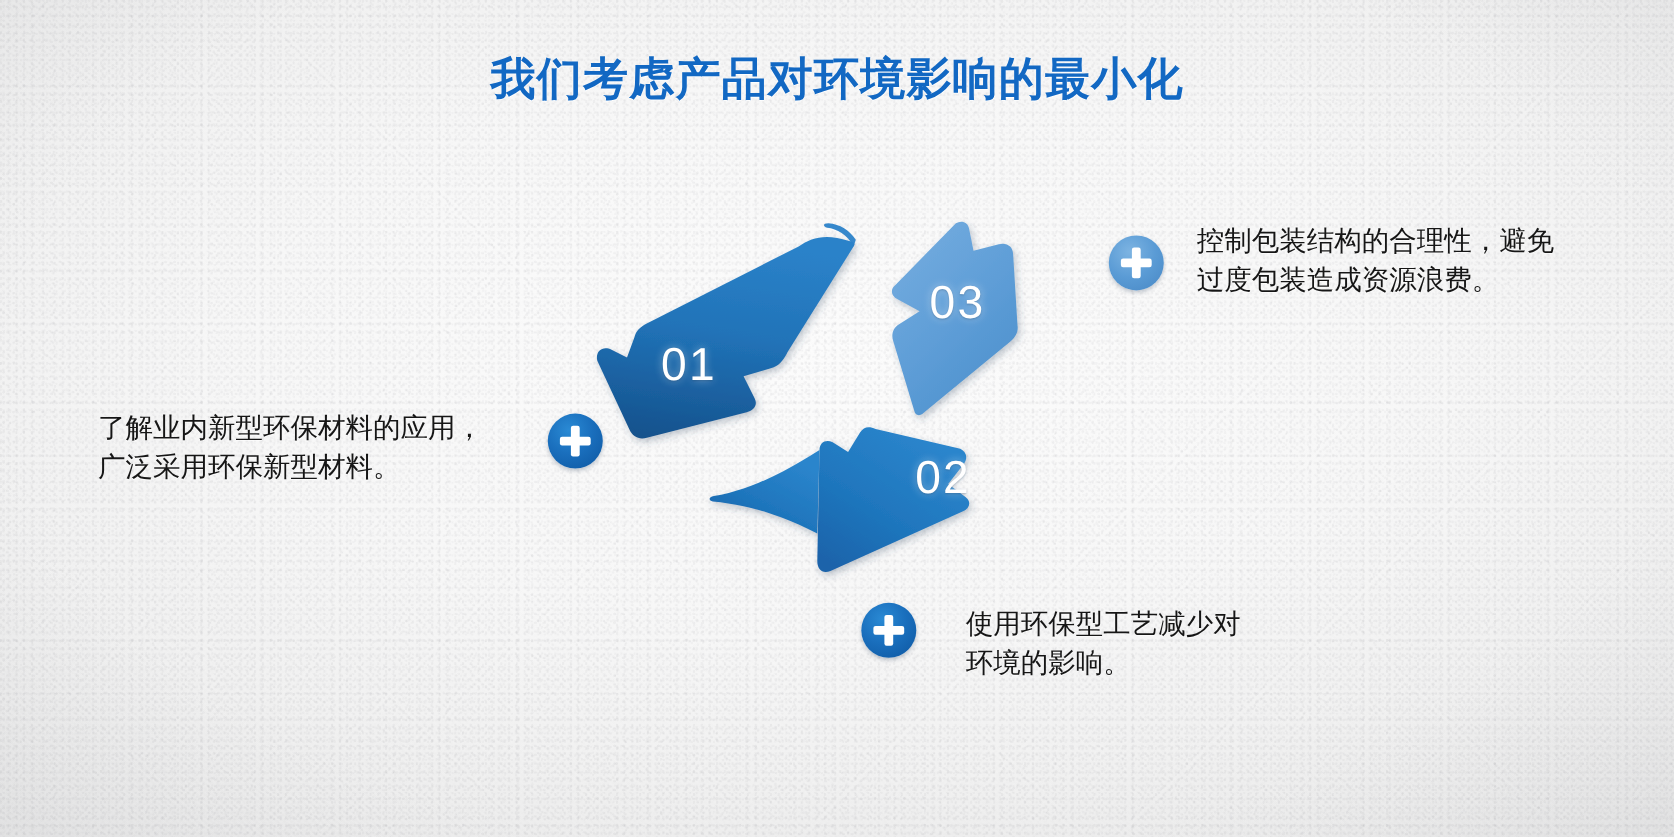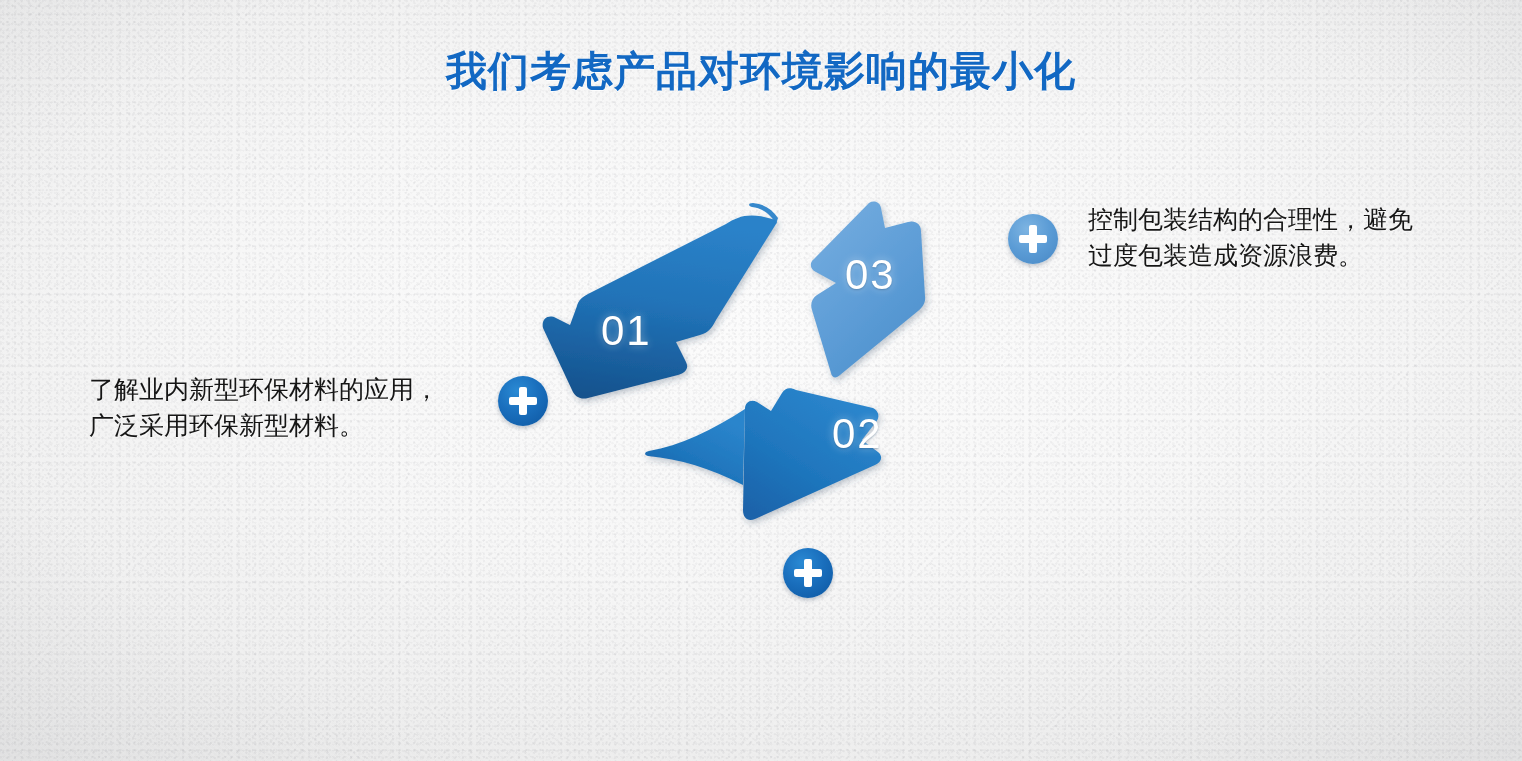--- a/index.html
+++ b/index.html
@@ -243,18 +243,20 @@
 
   <div class="num" id="num01">01</div>
   <div class="num" id="num02">02</div>
   <div class="num" id="num03">03</div>
 
   <div class="plus plus-dark" id="plus01"></div>
   <div class="body-text" id="text01">了解业内新型环保材料的应用，
 广泛采用环保新型材料。</div>
 
   <div class="plus plus-dark" id="plus02"></div>
+  <div class="body-text" id="text02">使用环保型工艺减少对
+环境的影响。</div>
 
   <div class="plus plus-light" id="plus03"></div>
   <div class="body-text" id="text03">控制包装结构的合理性，避免
 过度包装造成资源浪费。</div>
 
 </div>
 
 </body></html>

